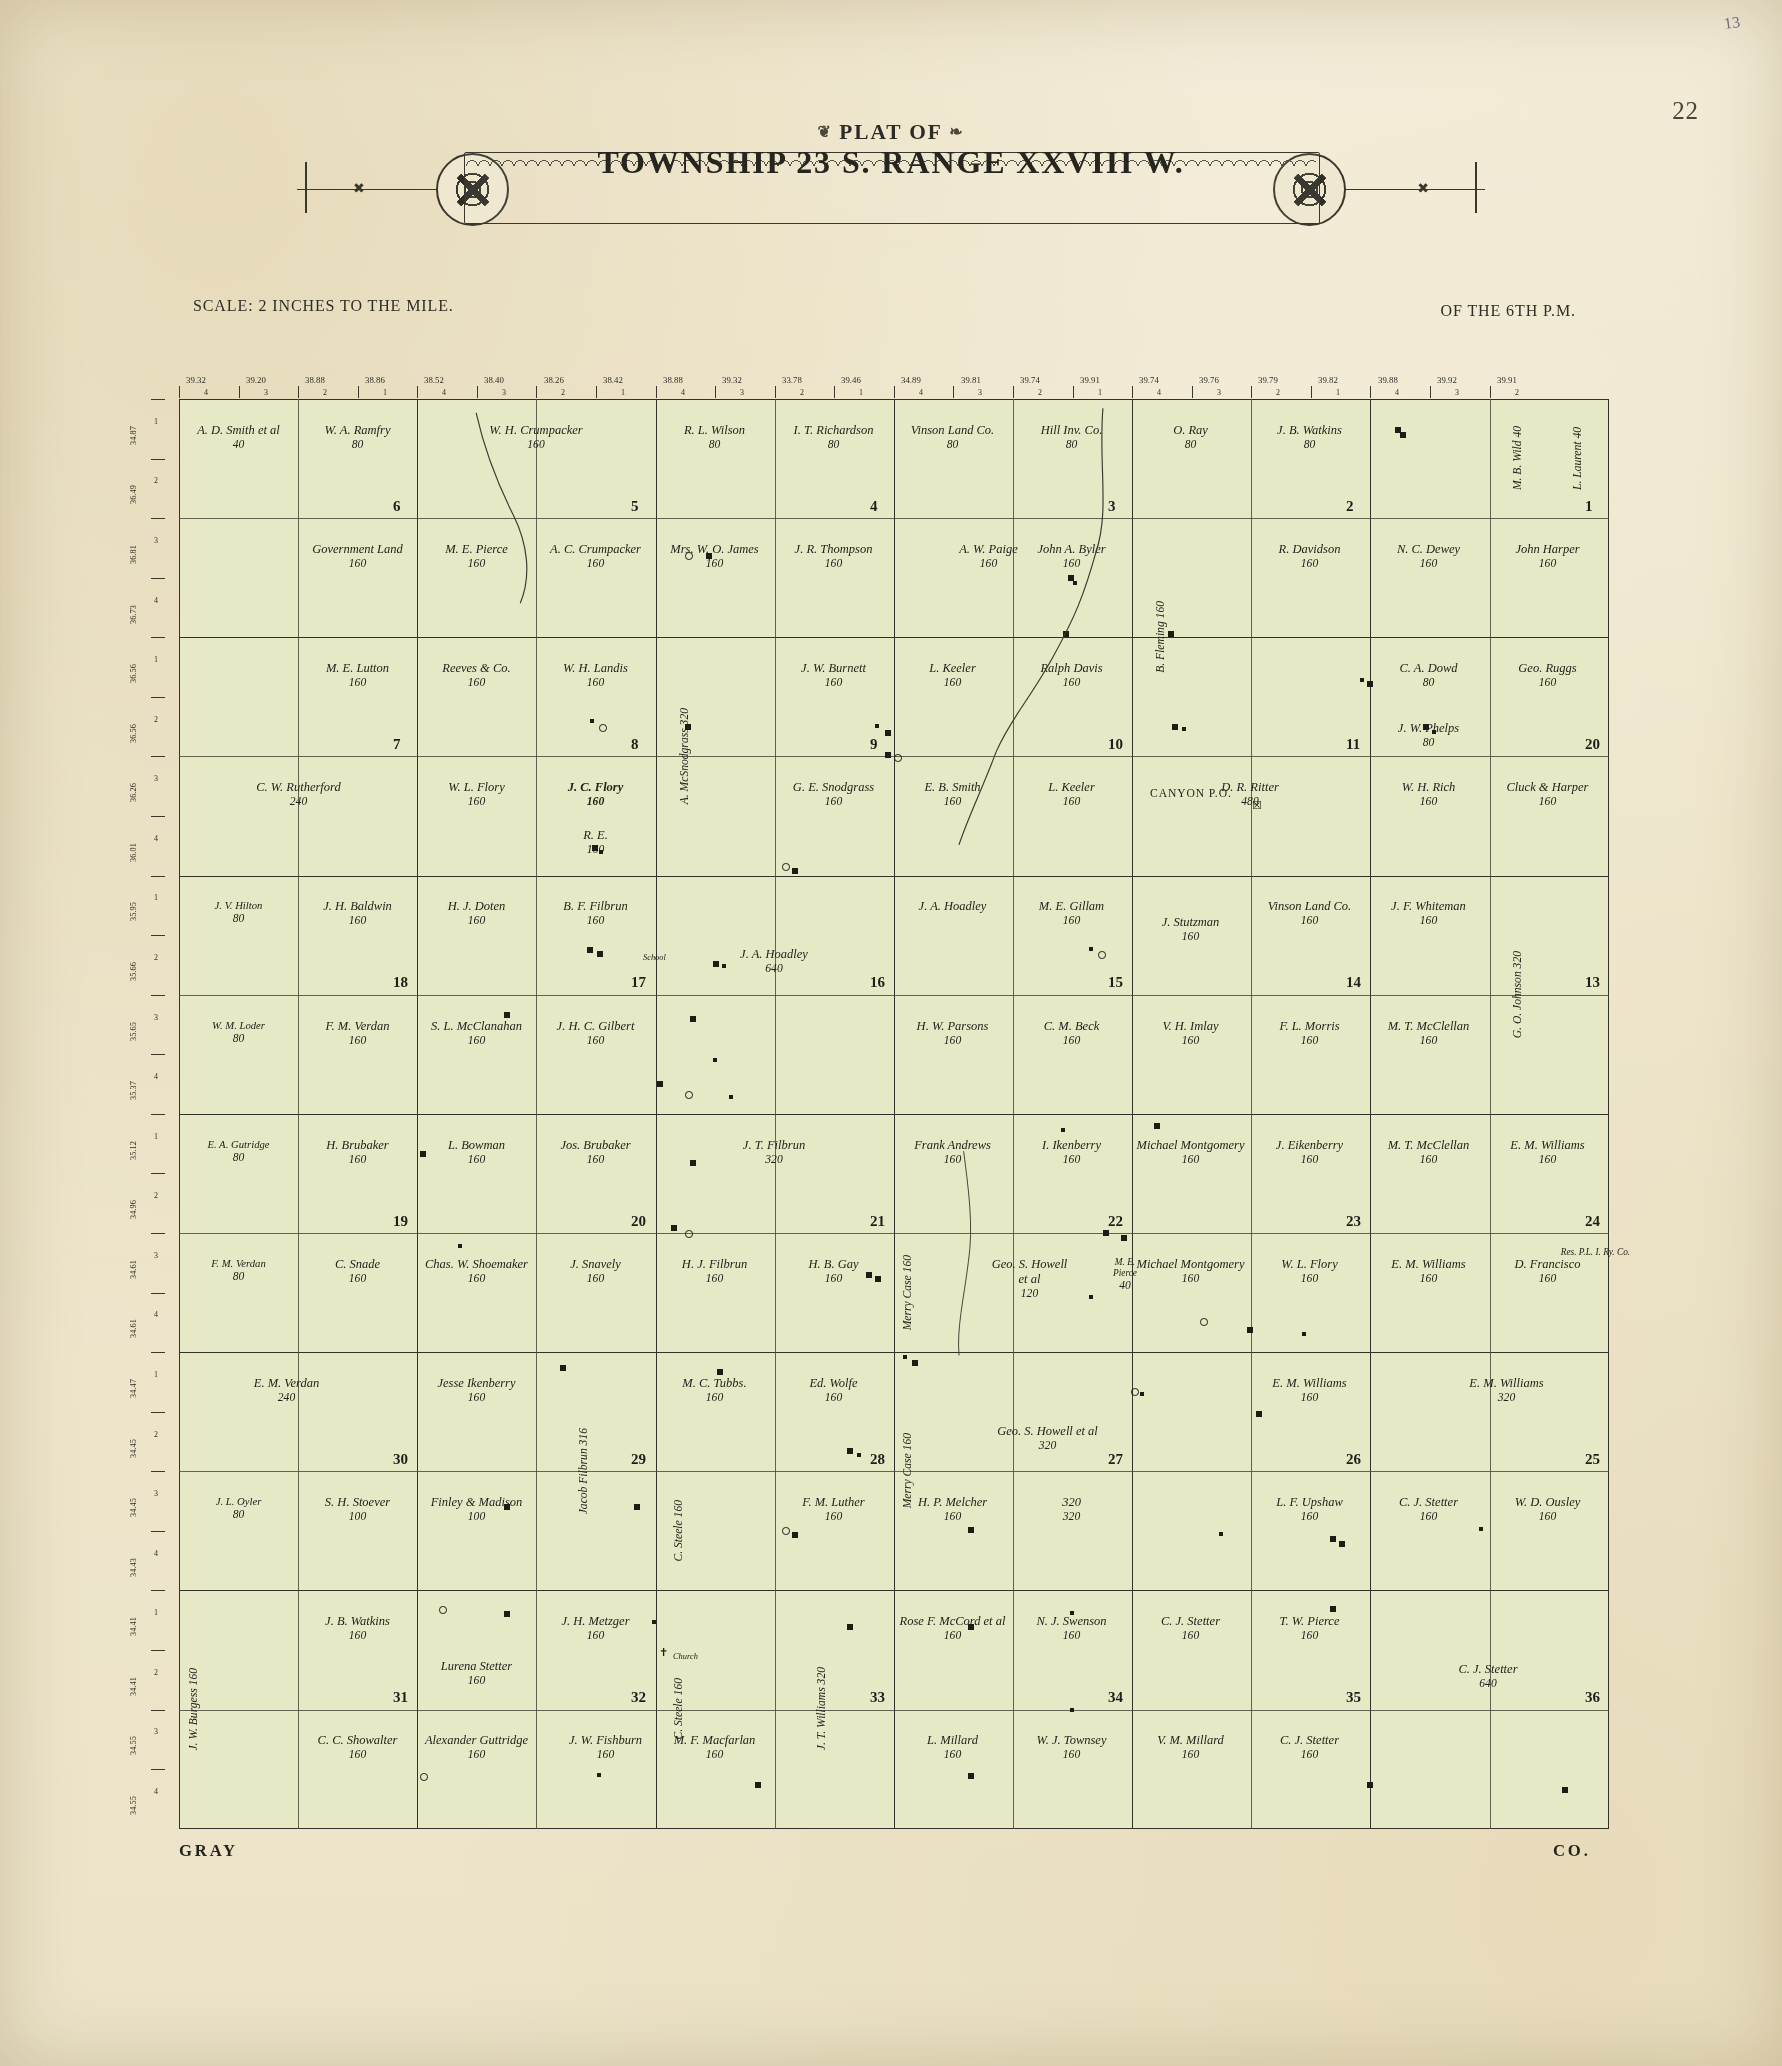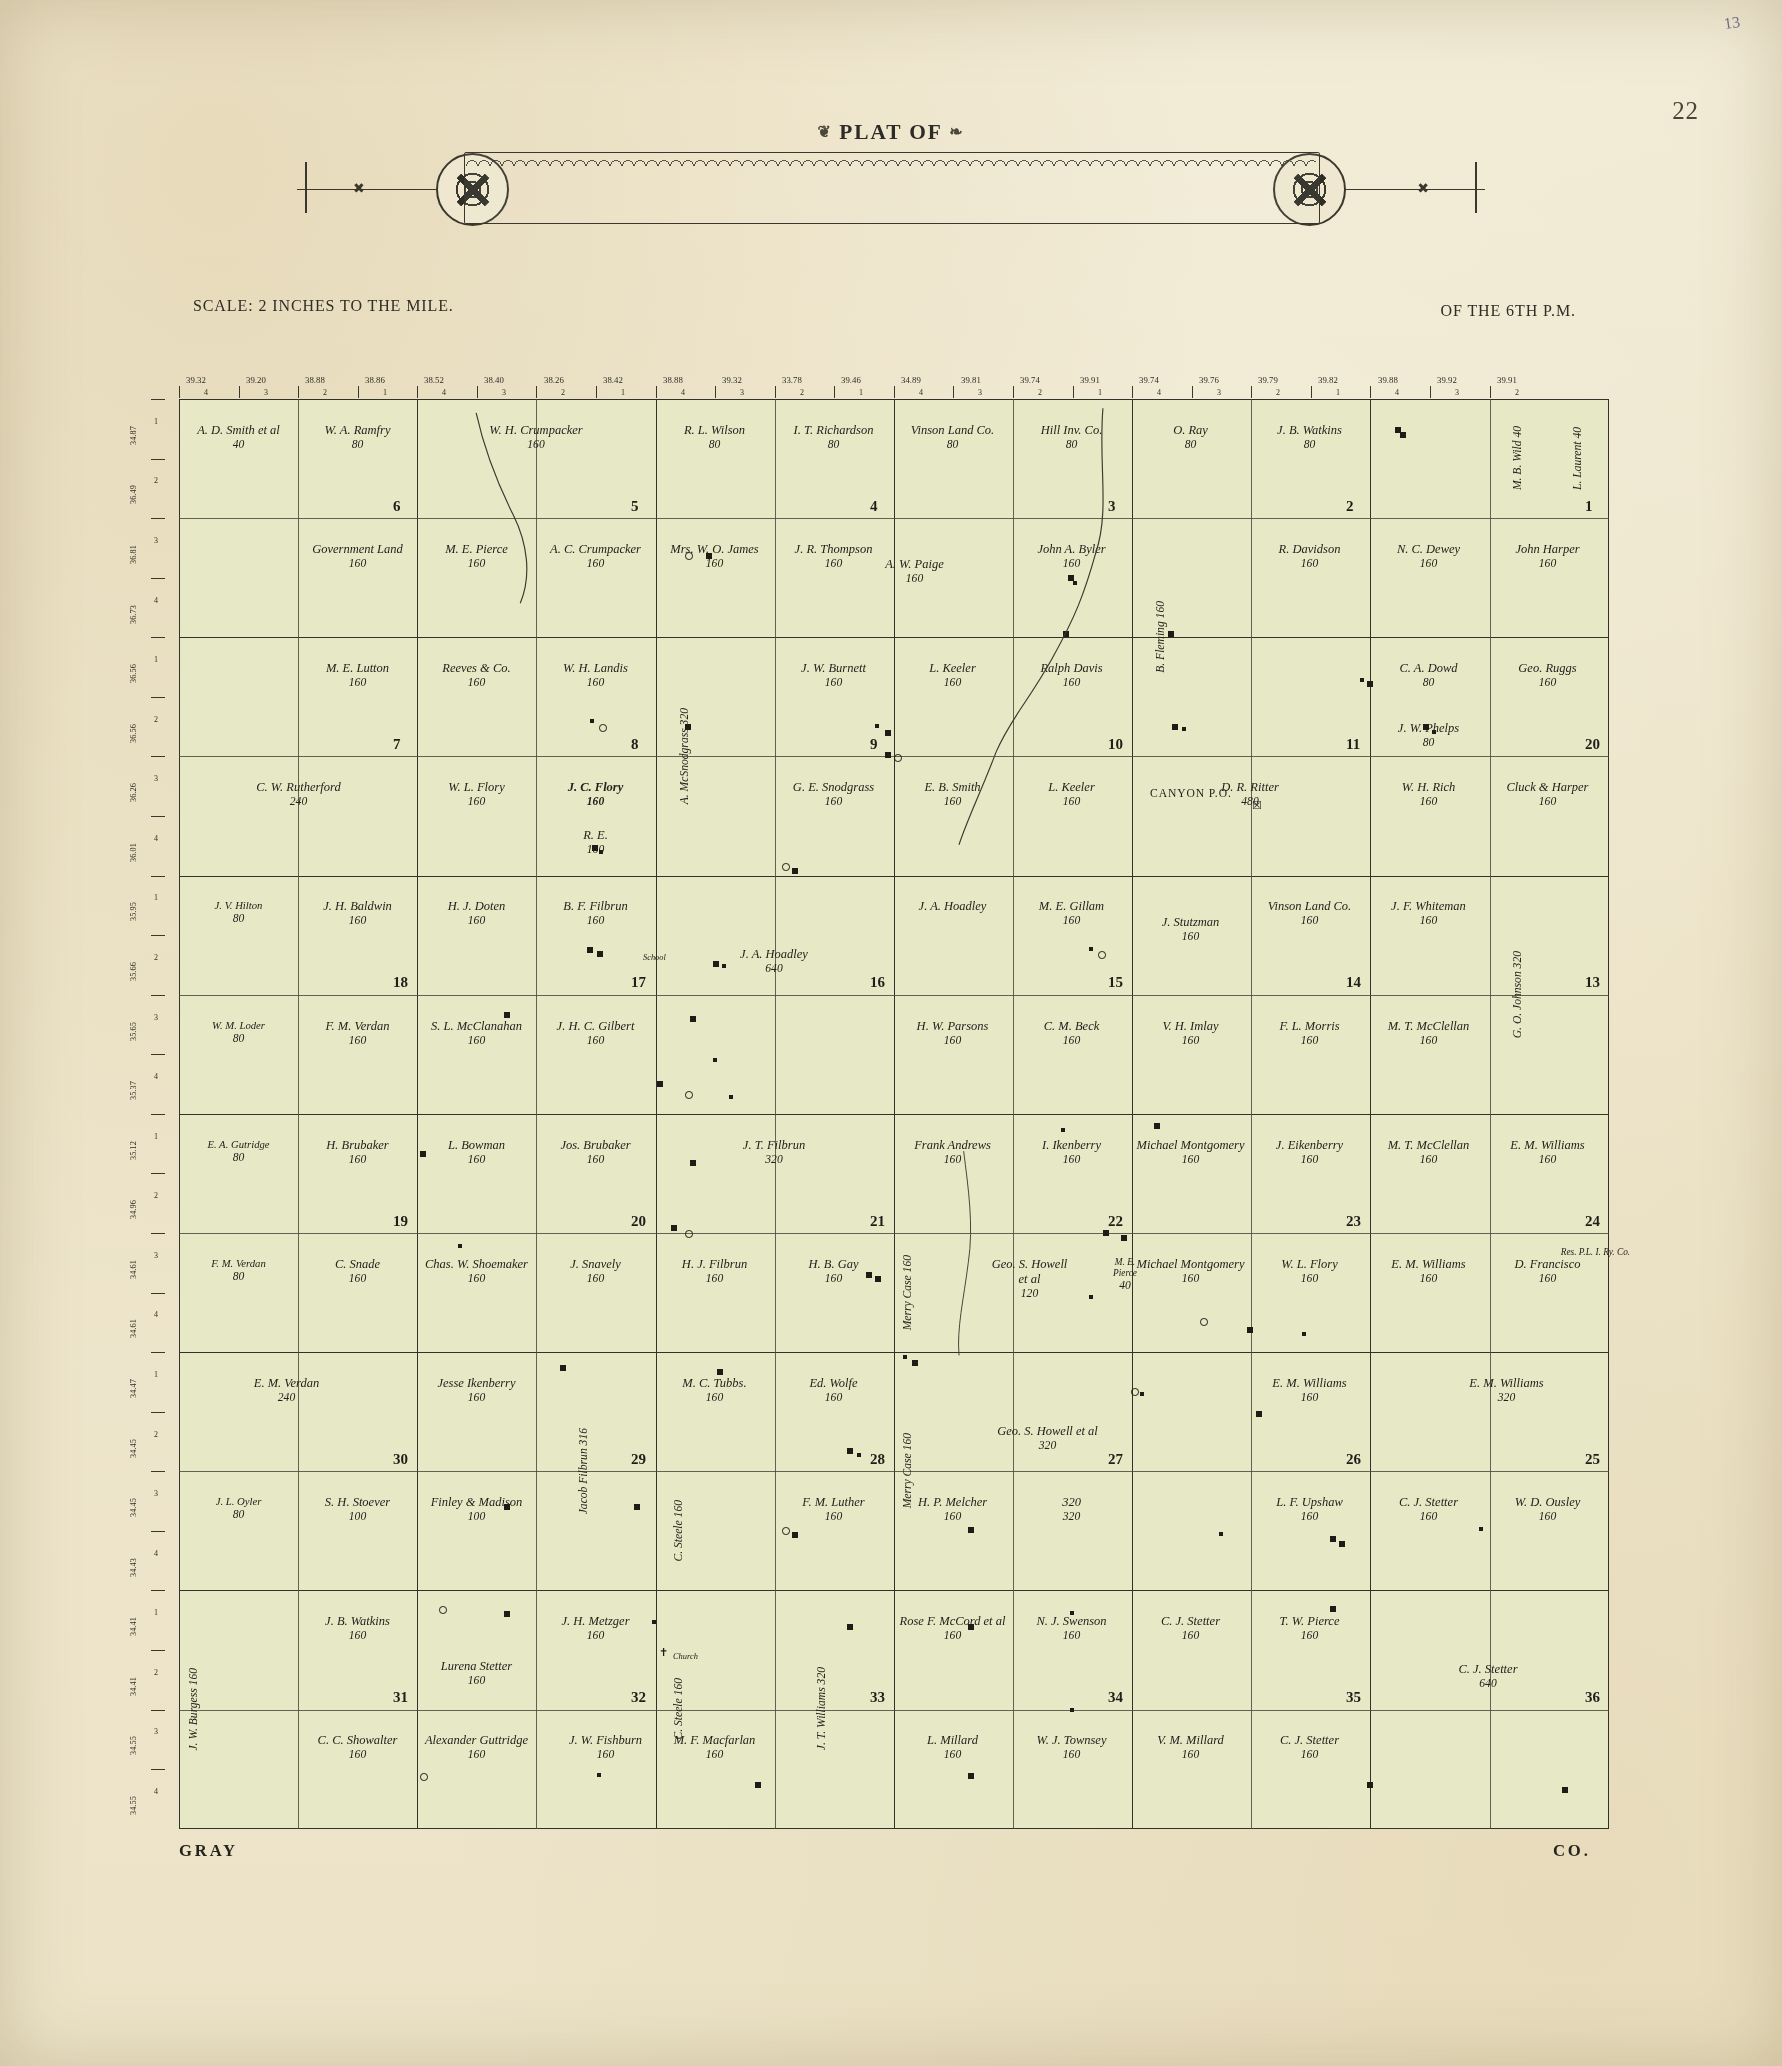--- a/index.html
+++ b/index.html
@@ -111,20 +111,21 @@
   <div class="scroll-wing l">
       <span class="wing-x">✖</span>
     </div>
   <div class="scroll-wing r">
       <span class="wing-x">✖</span>
     </div>
   <div class="rosette left"></div>
   <div class="rosette right"></div>
   <div class="banner-box"></div>
   <div class="banner-scallop"></div>
+  <div class="banner-title">TOWNSHIP 23 S.  RANGE XXVIII W.</div>
 </div>
 
 <div class="scale-note">SCALE: 2 INCHES TO THE MILE.</div>
 <div class="pm-note">OF THE 6TH P.M.</div>
 
 <div class="map">
   <div class="map-outer"></div>
   <div class="map-inner" id="map-inner">
       <div class="grid-line vline" style="left: 238px;"></div>
       <div class="grid-line vline" style="left: 477px;"></div>
@@ -239,21 +240,21 @@
         <div class="acre">160</div>
       </div>
       <div class="cell" style="left: 476px; top: 143px; width: 119px;">
         <div class="owner">Mrs. W. O. James</div>
         <div class="acre">160</div>
       </div>
       <div class="cell" style="left: 595px; top: 143px; width: 119px;">
         <div class="owner">J. R. Thompson</div>
         <div class="acre">160</div>
       </div>
-      <div class="cell" style="left: 676px; top: 143px; width: 119px; margin-top: 15px;">
+      <div class="cell" style="left: 750px; top: 143px; width: 119px;">
         <div class="owner">A. W. Paige</div>
         <div class="acre">160</div>
       </div>
       <div class="cell" style="left: 833px; top: 143px; width: 119px;">
         <div class="owner">John A. Byler</div>
         <div class="acre">160</div>
       </div>
       <div class="cell" style="left: 952px; top: 119px; width: 60px; height: 238px; display: flex; align-items: center; justify-content: center;">
         <div class="vert-text up">B. Fleming  160</div>
       </div>

